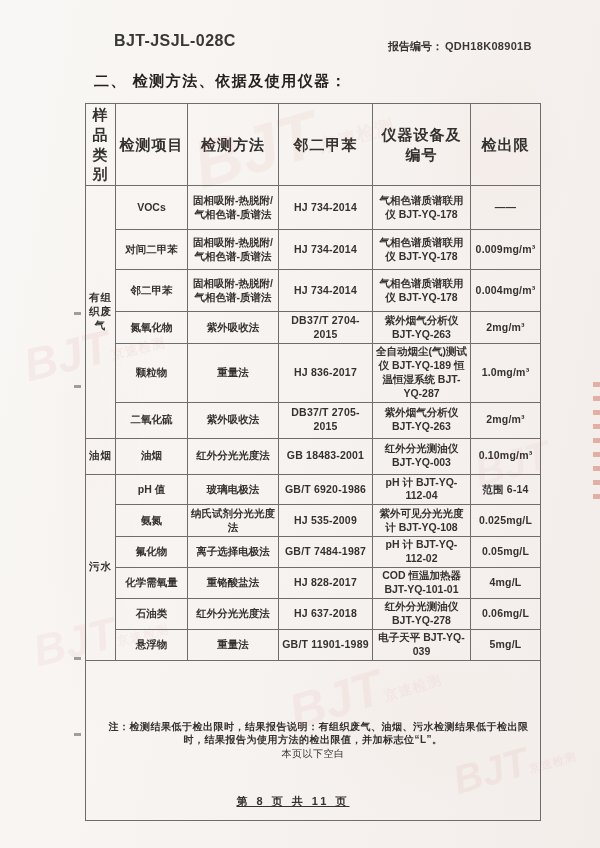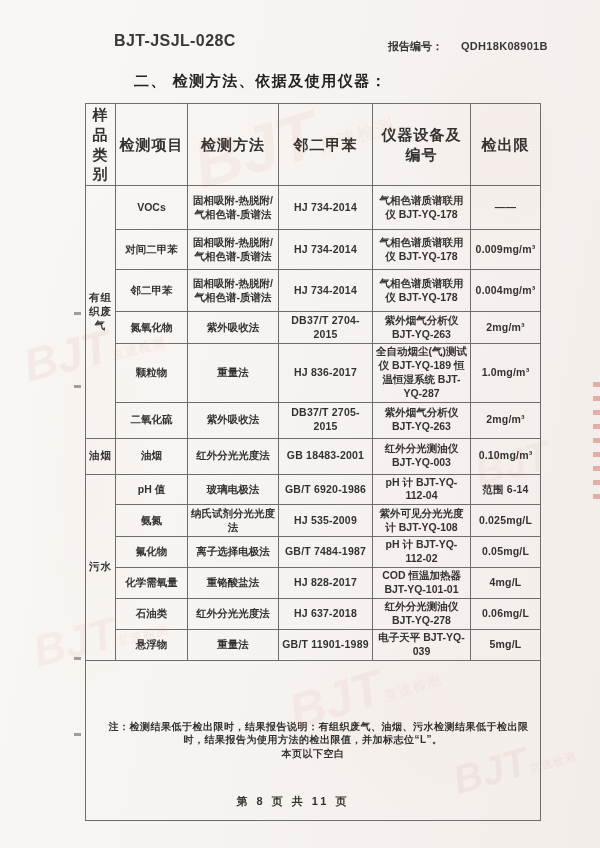--- a/index.html
+++ b/index.html
@@ -19,24 +19,24 @@
   }
   
   .doc-code{
     position:absolute; left:114px; top:32px;
     font-size:16px; font-weight:700; letter-spacing:.4px; color:#3a3836;
   }
   .report-no{
     position:absolute; left:388px; top:39px;
     font-size:11px; font-weight:600; color:#3a3836; white-space:nowrap;
   }
-  .report-no .rv{ font-weight:700; margin-left:18px; letter-spacing:.3px; }
+  .report-no .rv{ font-weight:700; margin-left:2px; letter-spacing:.3px; }
   .title{
     position:absolute; left:94px; top:72px;
-    font-size:15px; font-weight:800; letter-spacing:1.5px; color:#242220;margin-left:40px;
+    font-size:15px; font-weight:800; letter-spacing:1.5px; color:#242220;
   }
   
   table.rpt{
     position:absolute; left:85px; top:103px; width:455px;
     border-collapse:collapse; table-layout:fixed;
     font-size:10.5px; color:#343230; z-index:1;
   }
   table.rpt th, table.rpt td{
     border:1px solid #6f6d6b; text-align:center; vertical-align:middle;
     padding:1px 3px; line-height:1.32; font-weight:600; word-break:break-word;
@@ -46,25 +46,25 @@
   td.cat{ line-height:1.6; letter-spacing:1px; }
   tr.h-hdr{height:32px} tr.h44{height:44px} tr.h40{height:40px} tr.h42{height:42px}
   tr.h32{height:32px} tr.h54{height:54px} tr.h36{height:36px} tr.h30{height:30px}
   tr.h31{height:31px} tr.h29{height:29px}
   tr.note-row{ height:160px; }
   td.note-cell{
     text-align:left; vertical-align:top; padding:6px 10px 0 8px;
     font-size:10px; line-height:1.55; letter-spacing:.5px;
   }
   td.note-cell .n1{ text-indent:11px; font-weight:600; }
-  td.note-cell .n2{ font-weight:700; margin-top:0; }
+  td.note-cell .n2{ font-weight:400; margin-top:0; }
   
   .footer{
     position:absolute; left:0; right:14px; top:794px; text-align:center;
-    font-size:11px; font-weight:700; letter-spacing:3px; color:#35332f;
+    font-size:11px; font-weight:700; letter-spacing:3px; color:#35332f;text-decoration:underline;
   }
   
   .wm{
     position:absolute; z-index:2; pointer-events:none; white-space:nowrap;
     color:#c9554a; font-weight:800; font-style:italic; transform-origin:left top;
   }
   .wm .wm-sub{ font-size:.28em; font-style:normal; letter-spacing:1px; vertical-align:8%; }
   .wm1{ left:185px; top:130px; font-size:66px; opacity:.050; transform:rotate(-16deg); }
   .wm2{ left:18px;  top:340px; font-size:46px; opacity:.065; transform:rotate(-14deg); }
   .wm3{ left:28px;  top:628px; font-size:44px; opacity:.055; transform:rotate(-14deg); }

